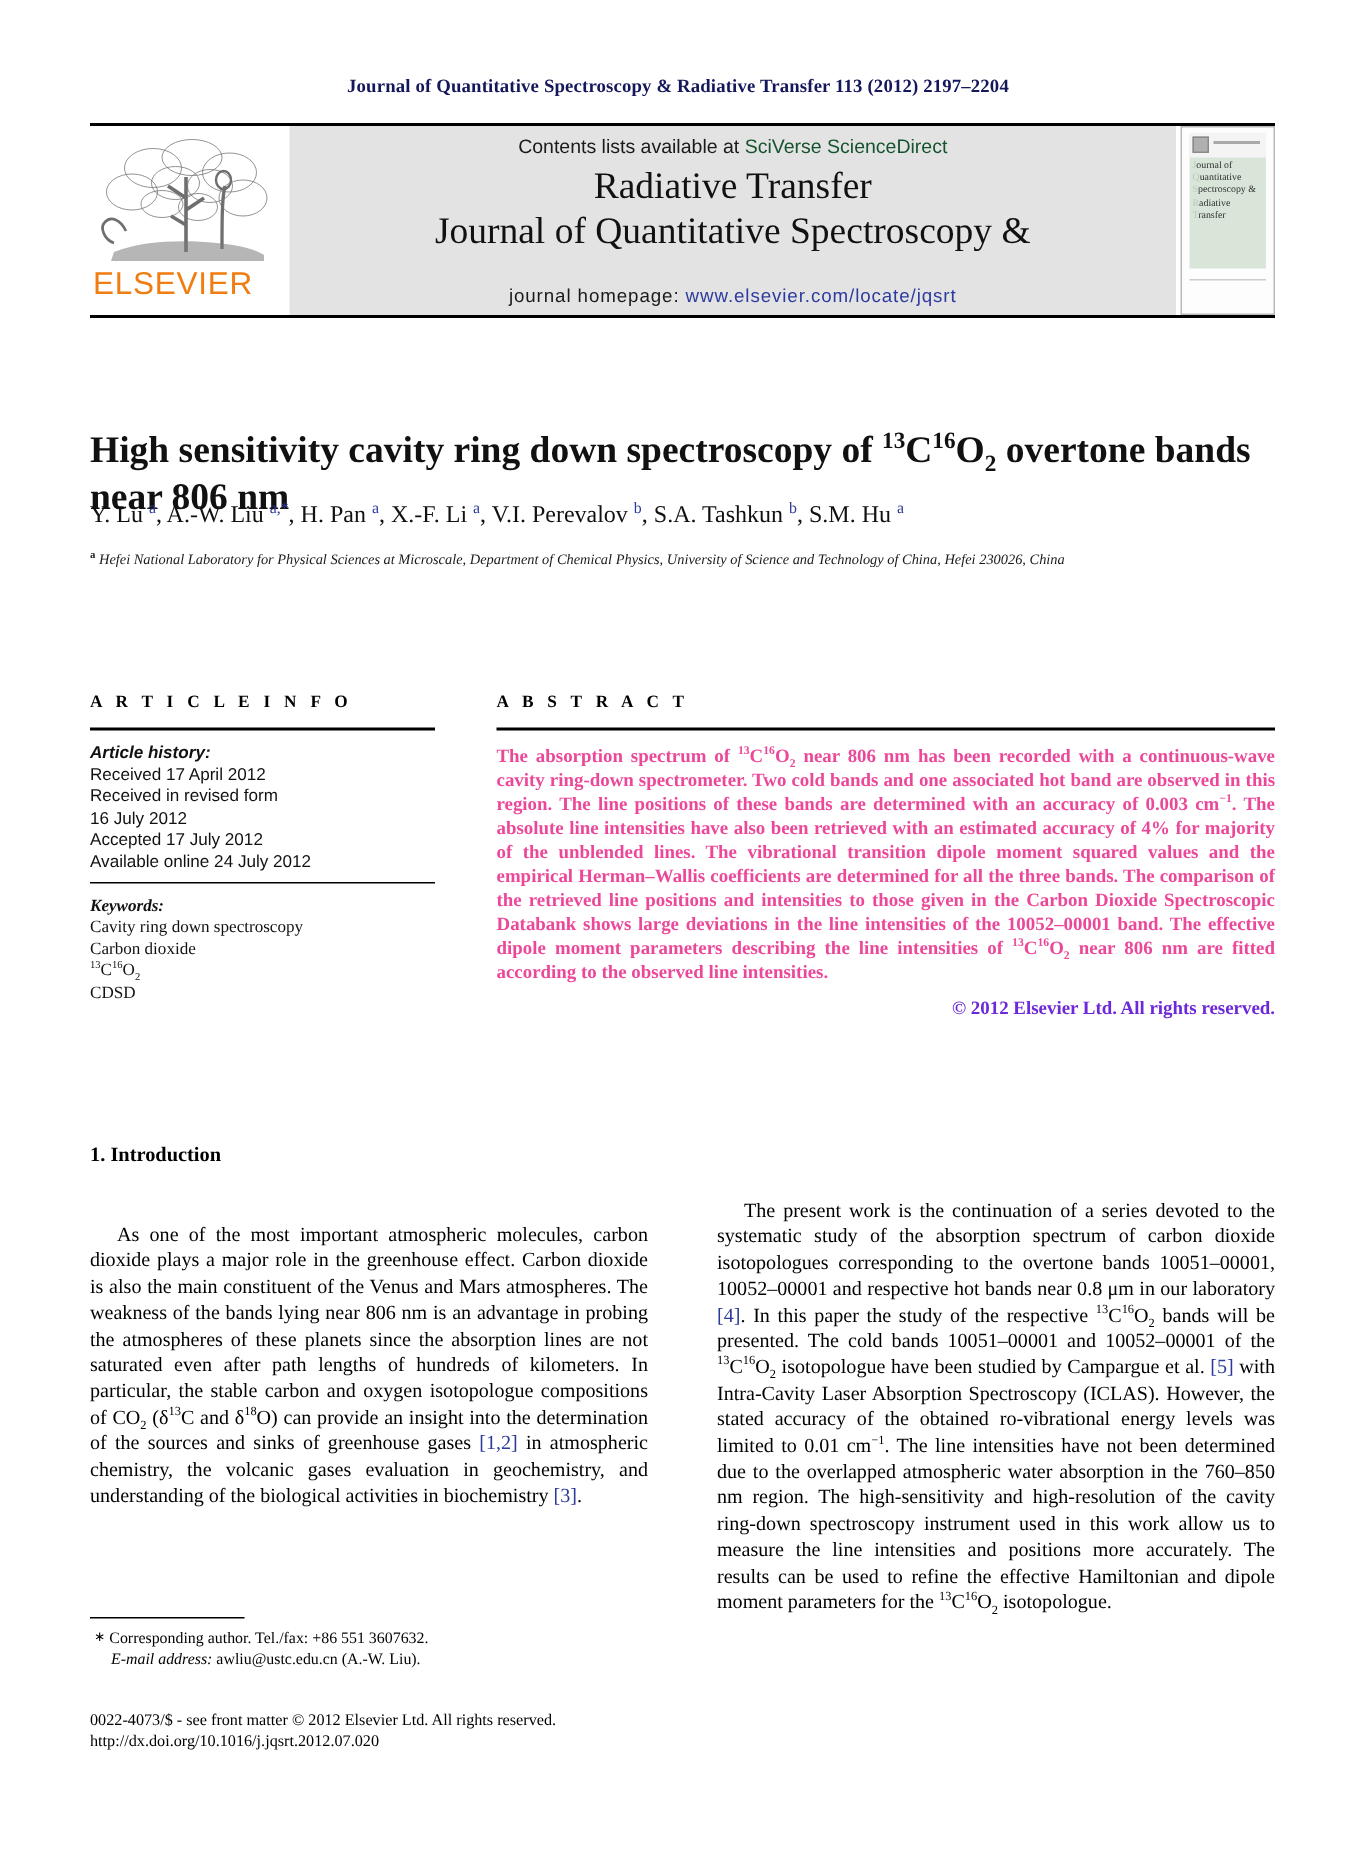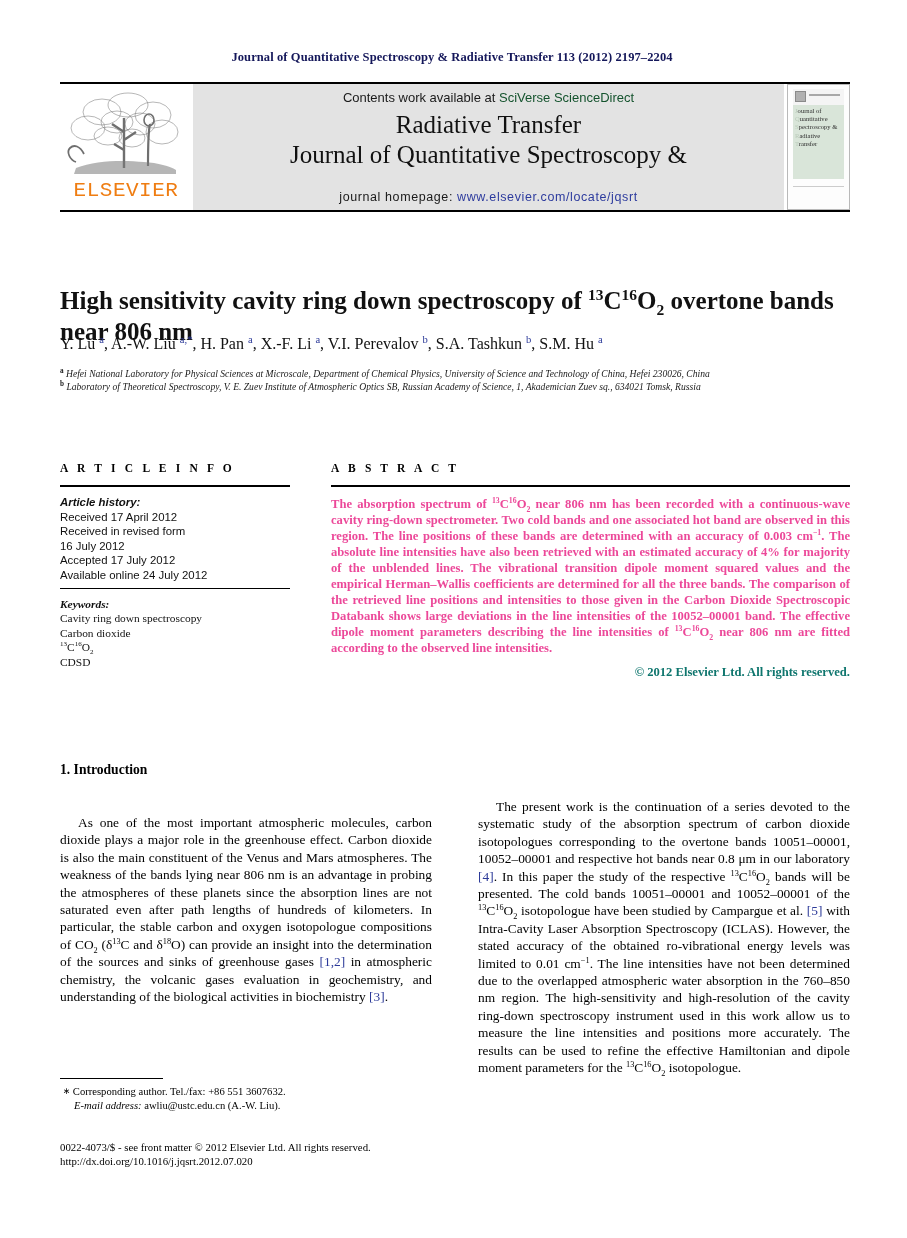--- a/index.html
+++ b/index.html
@@ -66,22 +66,22 @@
     width: 132px;
     height: 118px;
     background: #ffffff;
   }
   .tree-svg { position:absolute; left:2px; top:0px; }
   .elsevier-word {
     position: absolute;
     left: 2px;
     bottom: 4px;
     width: 128px;
-    text-align: center;
-    font-family: Liberation Mono, monospace;
+    text-align: left;
+    font-family: Liberation Sans, sans-serif;
     font-size: 21px;
     letter-spacing: 0.5px;
     color: #ef7d12;
     font-weight: normal;
   }
   .center-band {
     position: absolute;
     left: 133px;
     top: 2px;
     width: 591px;
@@ -276,21 +276,21 @@
     text-align: justify;
     color: #ec4899;
     margin-top: 9px;
   }
   .abstract-copy {
     font-family: "Liberation Serif", serif;
     font-weight: bold;
     font-size: 12.6px;
     text-align: right;
     margin-top: 9px;
-    color: #0f766e;
+    color: #6d28d9;
   }
 
   
   .col-left {
     position: absolute;
     left: 60px;
     top: 762px;
     width: 372px;
   }
   .col-right {
@@ -377,21 +377,21 @@
         <path d="M88 36 C86 44 86 58 86 78" stroke="#6f6f6f" stroke-width="2.2" fill="none"></path>
         <ellipse cx="87" cy="32" rx="5" ry="6" fill="none" stroke="#6f6f6f" stroke-width="1.6"></ellipse>
         <path d="M14 80 C34 72 62 72 82 74 C96 75 108 78 114 82 L114 86 L12 86 Z" fill="#7a7a7a" opacity="0.55"></path>
         <path d="M22 66 C18 58 12 56 8 60 C4 64 8 72 14 74" fill="none" stroke="#6f6f6f" stroke-width="1.8"></path>
       </svg>
       <div class="elsevier-word">ELSEVIER</div>
     </div>
 
     <div class="center-band">
       <div class="contents-line">
-        <span>Contents work available at </span><span class="sd">SciVerse ScienceDirect</span>
+        <span>Contents lists available at </span><span class="sd">SciVerse ScienceDirect</span>
       </div>
       <div class="journal-title">
         <div>Radiative Transfer</div>
         <div>Journal of Quantitative Spectroscopy &amp;</div>
       </div>
       <div class="homepage-line">
         <span>journal homepage: </span><span class="url">www.elsevier.com/locate/jqsrt</span>
       </div>
     </div>
 
@@ -414,21 +414,20 @@
 
     <div class="masthead-rule-bottom"></div>
   </div>
 
   <h1 class="article-title"><span>High sensitivity cavity ring down spectroscopy of </span><sup>13</sup><span>C</span><sup>16</sup><span>O</span><sub>2</sub><span> overtone bands near 806 nm</span></h1>
 
   <div class="authors">Y. Lu <sup>a</sup>, A.-W. Liu <sup>a,*</sup>, H. Pan <sup>a</sup>, X.-F. Li <sup>a</sup>, V.I. Perevalov <sup>b</sup>, S.A. Tashkun <sup>b</sup>, S.M. Hu <sup>a</sup></div>
 
   <div class="affiliations">
     <div><sup>a</sup> <span>Hefei National Laboratory for Physical Sciences at Microscale, Department of Chemical Physics, University of Science and Technology of China, Hefei 230026, China</span></div>
-    <div><sup>b</sup> <span>Laboratory of Theoretical Spectroscopy, V. E. Zuev Institute of Atmospheric Optics SB, Russian Academy of Science, 1, Akademician Zuev sq., 634021 Tomsk, Russia</span></div>
   </div>
 
   <div class="info-col">
     <div class="sec-head">A R T I C L E   I N F O</div>
     <div class="hr-thick"></div>
     <div class="info-body">
       <div class="lbl">Article history:</div>
       <div>Received 17 April 2012</div>
       <div>Received in revised form</div>
       <div>16 July 2012</div>

